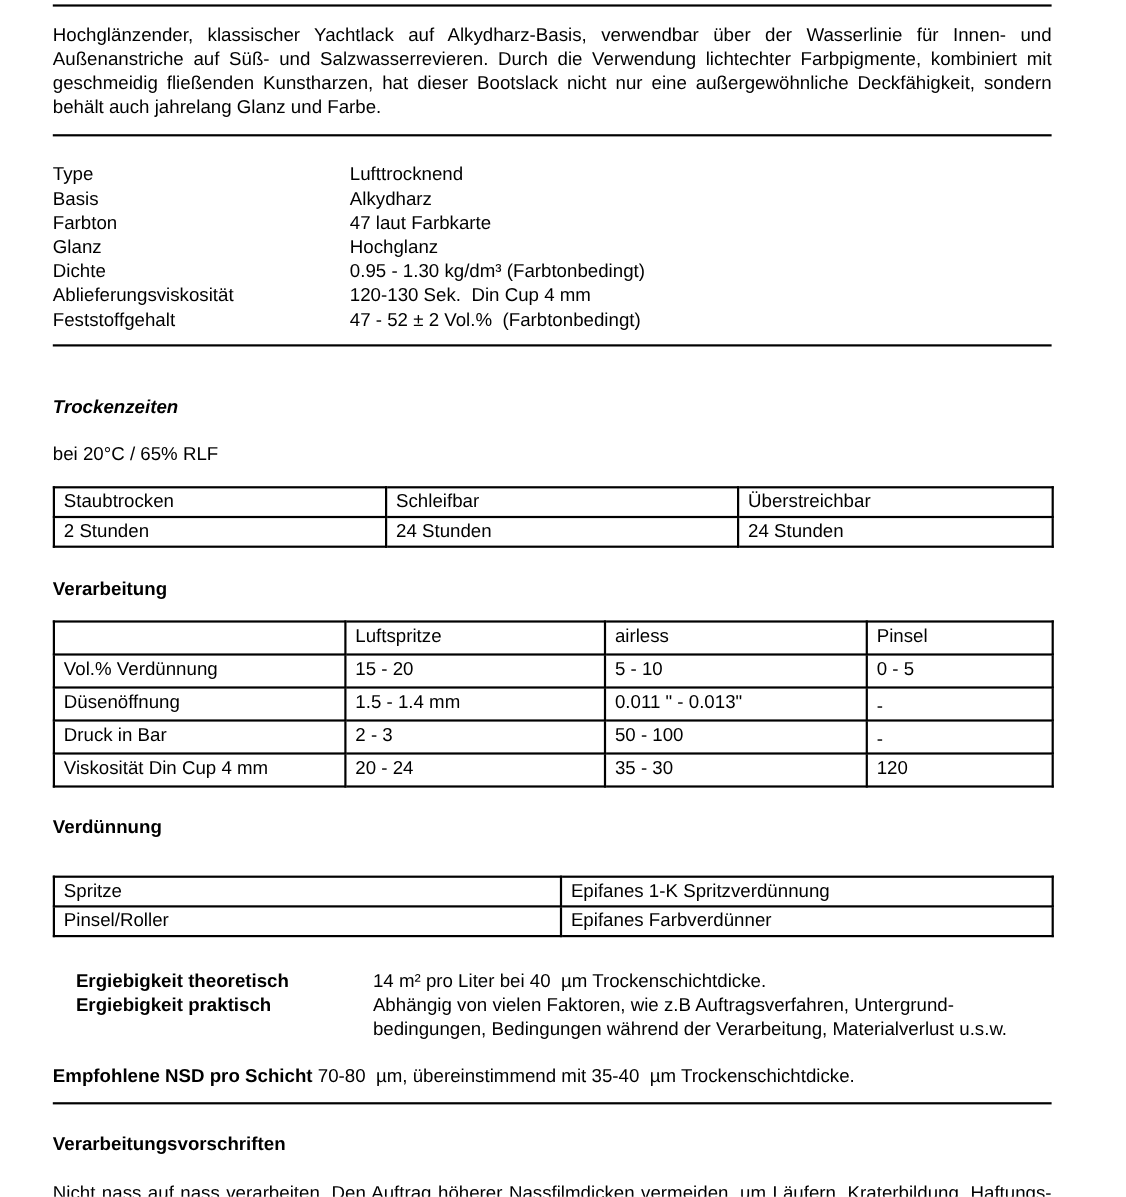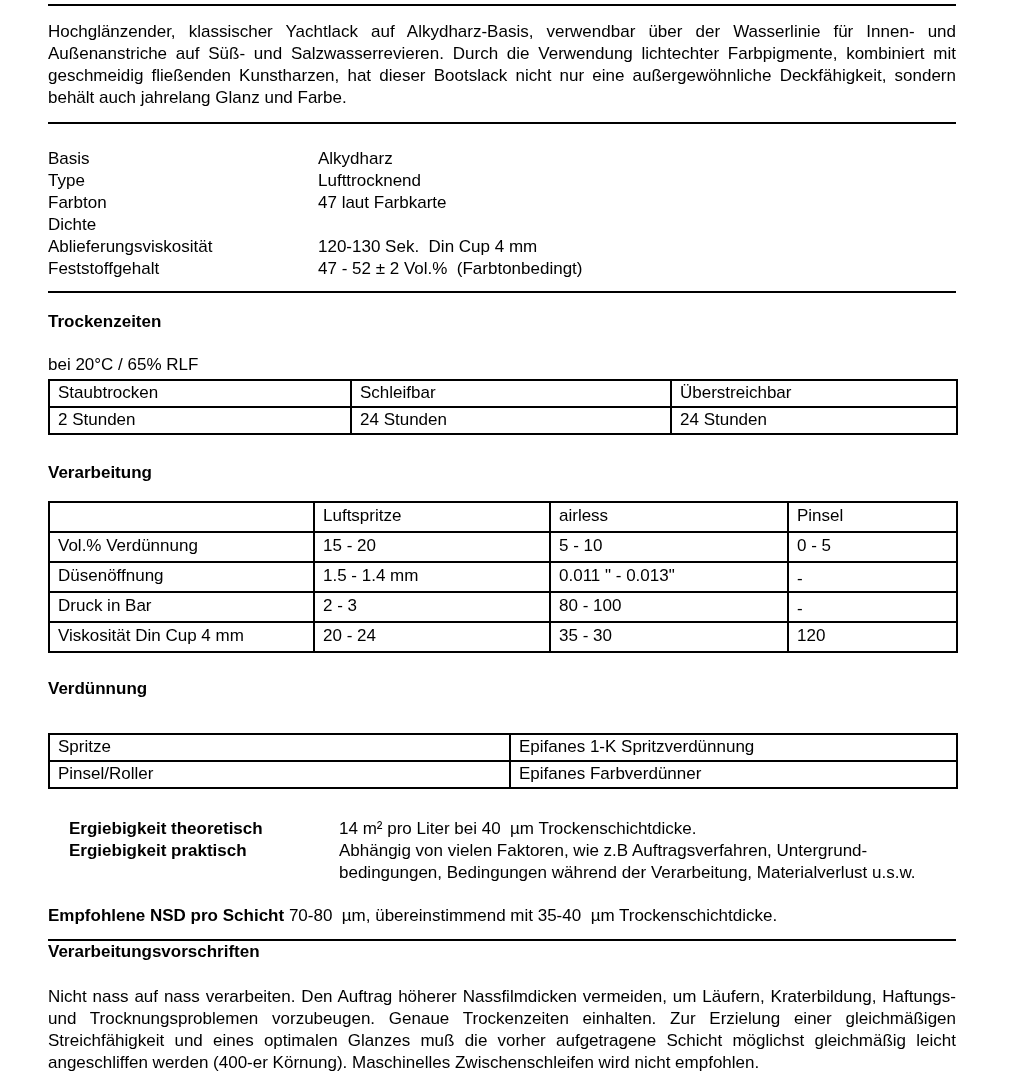--- a/index.html
+++ b/index.html
@@ -19,29 +19,29 @@
   .rule.r4 { margin-top: 12px; }
 
   .para { text-align: justify; }
   .intro { margin-top: 15px; }
 
   .specs { margin-top: 24px; }
   .spec-row { display: grid; grid-template-columns: 270px 1fr; }
   .spec-value, .nsd-text, .erg-value { white-space: pre-wrap; }
 
   h3.sec { font-size: 17px; font-weight: bold; }
-  .h-trocken { margin-top: 18px; }
+  .h-trocken { margin-top: 44px; font-style: italic; }
   .cond { margin-top: 21px; }
   .h-verarb { margin-top: 27px; }
   .h-verd { margin-top: 25px; }
-  .h-vorschr { }
+  .h-vorschr { margin-top: 25px; }
 
   table { border-collapse: collapse; width: 908px; table-layout: fixed; }
   td { border: 2px solid #000; padding: 1px 8px 2px 8px; vertical-align: top; overflow: hidden; }
-  .t1 { margin-top: 3px; }
+  .t1 { margin-top: 18px; }
   .t2 { margin-top: 17px; padding-left: 48px; }
   .t2 td { padding-top: 2px; padding-bottom: 4px; }
   .t2 td.low { vertical-align: bottom; padding-bottom: 1px; }
   .t3 { margin-top: 33px; }
 
   .erg { margin-top: 29px; margin-left: 21px; }
   .erg-row { display: grid; grid-template-columns: 270px 1fr; }
   .bold { font-weight: bold; }
 
   .nsd { margin-top: 21px; }
@@ -54,33 +54,38 @@
   <div class="content">
 
     <div class="rule r1"></div>
 
     <p class="para intro">Hochglänzender, klassischer Yachtlack auf Alkydharz-Basis, verwendbar über der Wasserlinie für Innen- und Außenanstriche auf Süß- und Salzwasserrevieren.  Durch die Verwendung lichtechter Farbpigmente, kombiniert mit geschmeidig fließenden Kunstharzen, hat dieser Bootslack nicht nur eine außergewöhnliche Deckfähigkeit, sondern behält auch jahrelang Glanz und Farbe.</p>
 
     <div class="rule r2"></div>
 
     <div class="specs">
       <div class="spec-row">
+        <div class="spec-label">Type</div>
+        <div class="spec-value">Lufttrocknend</div>
+      </div>
+      <div class="spec-row">
         <div class="spec-label">Basis</div>
         <div class="spec-value">Alkydharz</div>
       </div>
       <div class="spec-row">
-        <div class="spec-label">Type</div>
-        <div class="spec-value">Lufttrocknend</div>
-      </div>
-      <div class="spec-row">
         <div class="spec-label">Farbton</div>
         <div class="spec-value">47 laut Farbkarte</div>
       </div>
       <div class="spec-row">
+        <div class="spec-label">Glanz</div>
+        <div class="spec-value">Hochglanz</div>
+      </div>
+      <div class="spec-row">
         <div class="spec-label">Dichte</div>
+        <div class="spec-value">0.95 - 1.30 kg/dm³ (Farbtonbedingt)</div>
       </div>
       <div class="spec-row">
         <div class="spec-label">Ablieferungsviskosität</div>
         <div class="spec-value">120-130 Sek.  Din Cup 4 mm</div>
       </div>
       <div class="spec-row">
         <div class="spec-label">Feststoffgehalt</div>
         <div class="spec-value">47 - 52 ± 2 Vol.%  (Farbtonbedingt)</div>
       </div>
     </div>
@@ -134,21 +139,21 @@
       </tr>
       <tr>
         <td>Düsenöffnung</td>
         <td>1.5 - 1.4 mm</td>
         <td>0.011 " - 0.013"</td>
         <td class="low">-</td>
       </tr>
       <tr>
         <td>Druck in Bar</td>
         <td>2 - 3</td>
-        <td>80 - 100</td>
+        <td>50 - 100</td>
         <td class="low">-</td>
       </tr>
       <tr>
         <td>Viskosität Din Cup 4 mm</td>
         <td>20 - 24</td>
         <td>35 - 30</td>
         <td>120</td>
       </tr>
     </tbody>
       </table>

